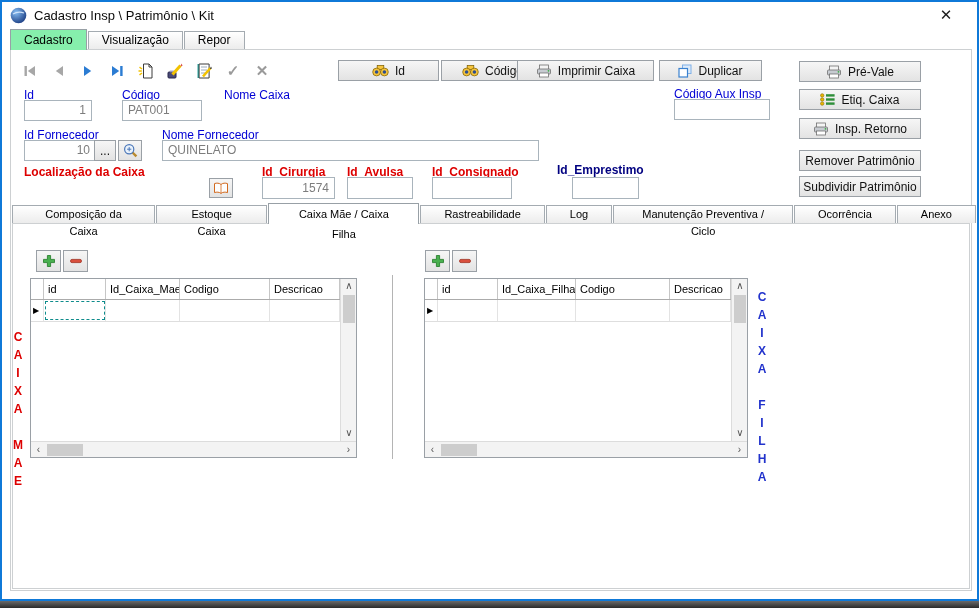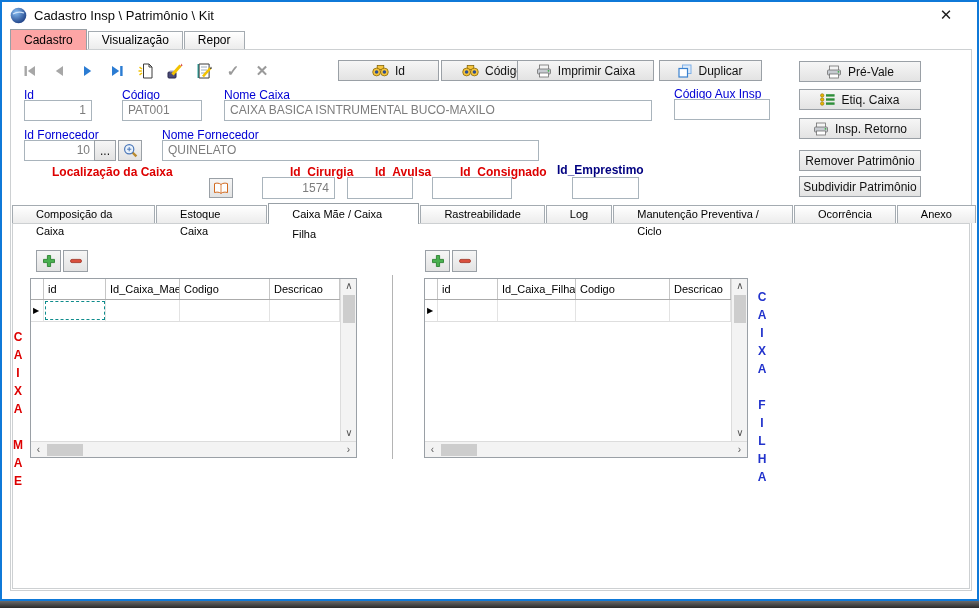--- a/index.html
+++ b/index.html
@@ -18,46 +18,46 @@
   .appicon { position:absolute; left:8px; top:5px; width:17px; height:17px; }
   .wtitle { position:absolute; left:32px; top:6px; font-size:13px; color:#0b0b0b; }
   .closebtn { position:absolute; right:8px; top:0; width:46px; height:26px;
               display:flex; align-items:center; justify-content:center;
               font-size:15px; color:#1a1a1a; cursor:pointer; }
 
   
   .tabs1 { position:absolute; left:8px; top:27px; height:20px; display:flex; align-items:flex-end; z-index:3; }
   .tab1 { height:18px; line-height:17px; padding:0 13px; border:1px solid #a4abb1; border-bottom:none;
           background:linear-gradient(#ffffff,#ececec); margin-right:1px; font-size:12px; cursor:pointer; }
-  .tab1.sel { height:21px; line-height:20px; background:#fca5a5; margin-bottom:-1px; z-index:4; border-color:#98a0a6; }
+  .tab1.sel { height:21px; line-height:20px; background:#86efac; margin-bottom:-1px; z-index:4; border-color:#98a0a6; }
   .page1 { position:absolute; left:8px; top:47px; width:962px; height:542px;
            border:1px solid #cdd0d2; background:#fff; }
 
   .tabs2 { position:absolute; left:10px; top:202px; height:19px; display:flex; align-items:flex-end; z-index:3; }
   .tab2 { height:18px; line-height:17px; padding:0 23px; border:1px solid #a4abb1; border-bottom:none;
-          background:linear-gradient(#ffffff,#ececec); margin-right:1px; font-size:11px; cursor:pointer; }
+          background:linear-gradient(#ffffff,#ececec); margin-right:1px; font-size:11px; cursor:pointer;text-align:center; }
   .tab2.sel { height:21px; line-height:20px; background:#fff; margin-bottom:-1px; margin-top:-2px; z-index:4;
           font-size:11px; border-color:#98a0a6; }
   .page2 { position:absolute; left:10px; top:221px; width:958px; height:366px;
            border:1px solid #cdd0d2; background:#fff; }
 
   
   .navico { position:absolute; top:58px; width:24px; height:21px; display:flex;
             align-items:center; justify-content:center; cursor:pointer; }
   .glyphgray { color:#9a9a9a; font-weight:bold; font-size:15px; }
 
   
   .btn { position:absolute; height:21px; background:linear-gradient(#f6f6f6,#e3e3e3);
          border:1px solid #9aa0a6; display:flex; align-items:center; justify-content:center;
          gap:6px; font-size:12px; color:#111; cursor:pointer; }
   .btn svg { flex:0 0 auto; }
 
   
   .lbl { position:absolute; color:#0000d4; font-size:12px; white-space:nowrap; }
-  .lbl-red { position:absolute; color:#dd0000; font-weight:bold; font-size:12px; white-space:nowrap;margin-left:28px; }
+  .lbl-red { position:absolute; color:#dd0000; font-weight:bold; font-size:12px; white-space:nowrap; }
   .lbl-navy { position:absolute; color:#000080; font-weight:bold; font-size:12px; white-space:nowrap; }
   .field { position:absolute; height:21px; border:1px solid #a9b4bc; background:#fff;
            color:#7d7d7d; font-size:12px; line-height:19px; padding:0 5px; overflow:hidden; white-space:nowrap; }
   .num { text-align:right; }
 
   
   .gbtn { position:absolute; width:25px; height:22px; background:linear-gradient(#f6f6f6,#e3e3e3);
           border:1px solid #9aa0a6; display:flex; align-items:center; justify-content:center; cursor:pointer; }
 
   
@@ -256,21 +256,20 @@
     </div>
     <div class="btn" style="left:797px; top:174px; width:122px;">
       <span>Subdividir Patrimônio</span>
     </div>
 
     <div class="lbl" style="left:22px; top:86px;">Id</div>
     <div class="field num" style="left:22px; top:98px; width:68px;">1</div>
     <div class="lbl" style="left:120px; top:86px;">Código</div>
     <div class="field" style="left:120px; top:98px; width:80px;">PAT001</div>
     <div class="lbl" style="left:222px; top:86px;">Nome Caixa</div>
-    <div class="field" style="left:222px; top:98px; width:428px;">CAIXA BASICA ISNTRUMENTAL BUCO-MAXILO</div>
     <div class="lbl" style="left:672px; top:85px;">Código Aux Insp</div>
     <div class="field" style="left:672px; top:97px; width:96px;"></div>
 
     <div class="lbl" style="left:22px; top:126px;">Id Fornecedor</div>
     <div class="field num" style="left:22px; top:138px; width:72px;">10</div>
     <div class="btn" style="left:92px; top:138px; width:22px; height:21px;">
       <span>...</span>
     </div>
     <div class="btn" style="left:116px; top:138px; width:24px; height:21px;">
       <svg width="15" height="15" viewBox="0 0 15 15">

